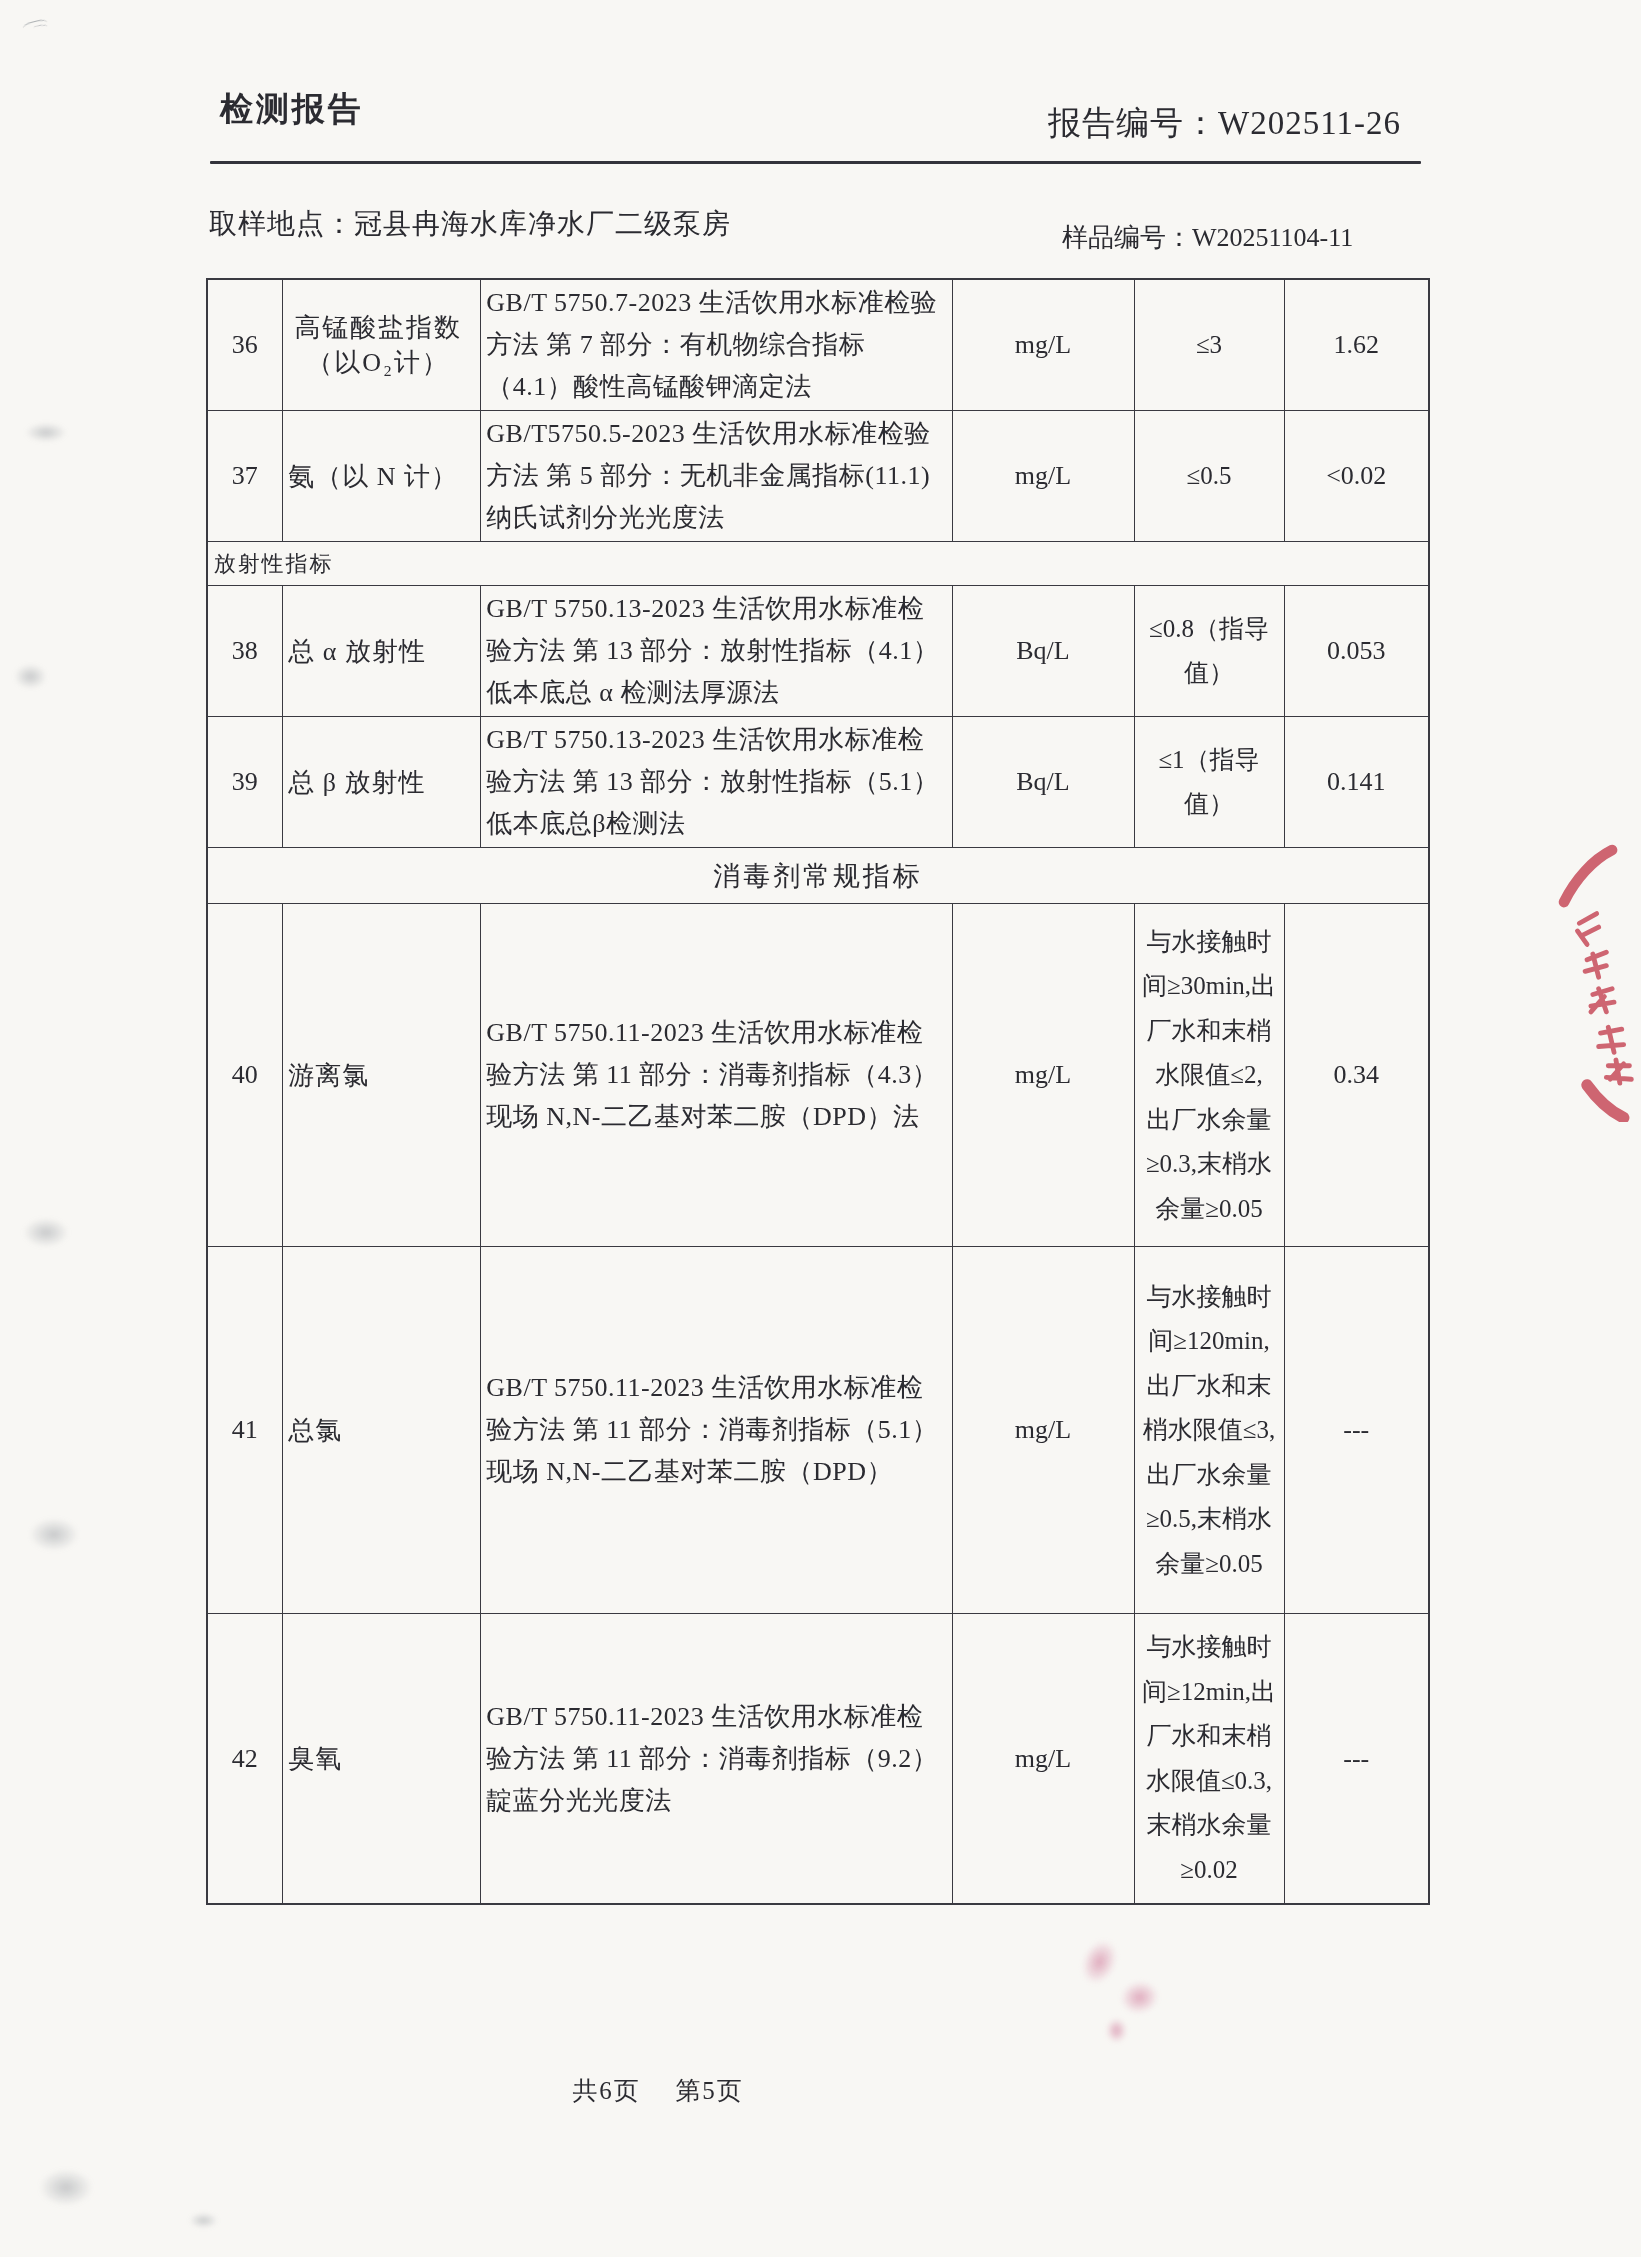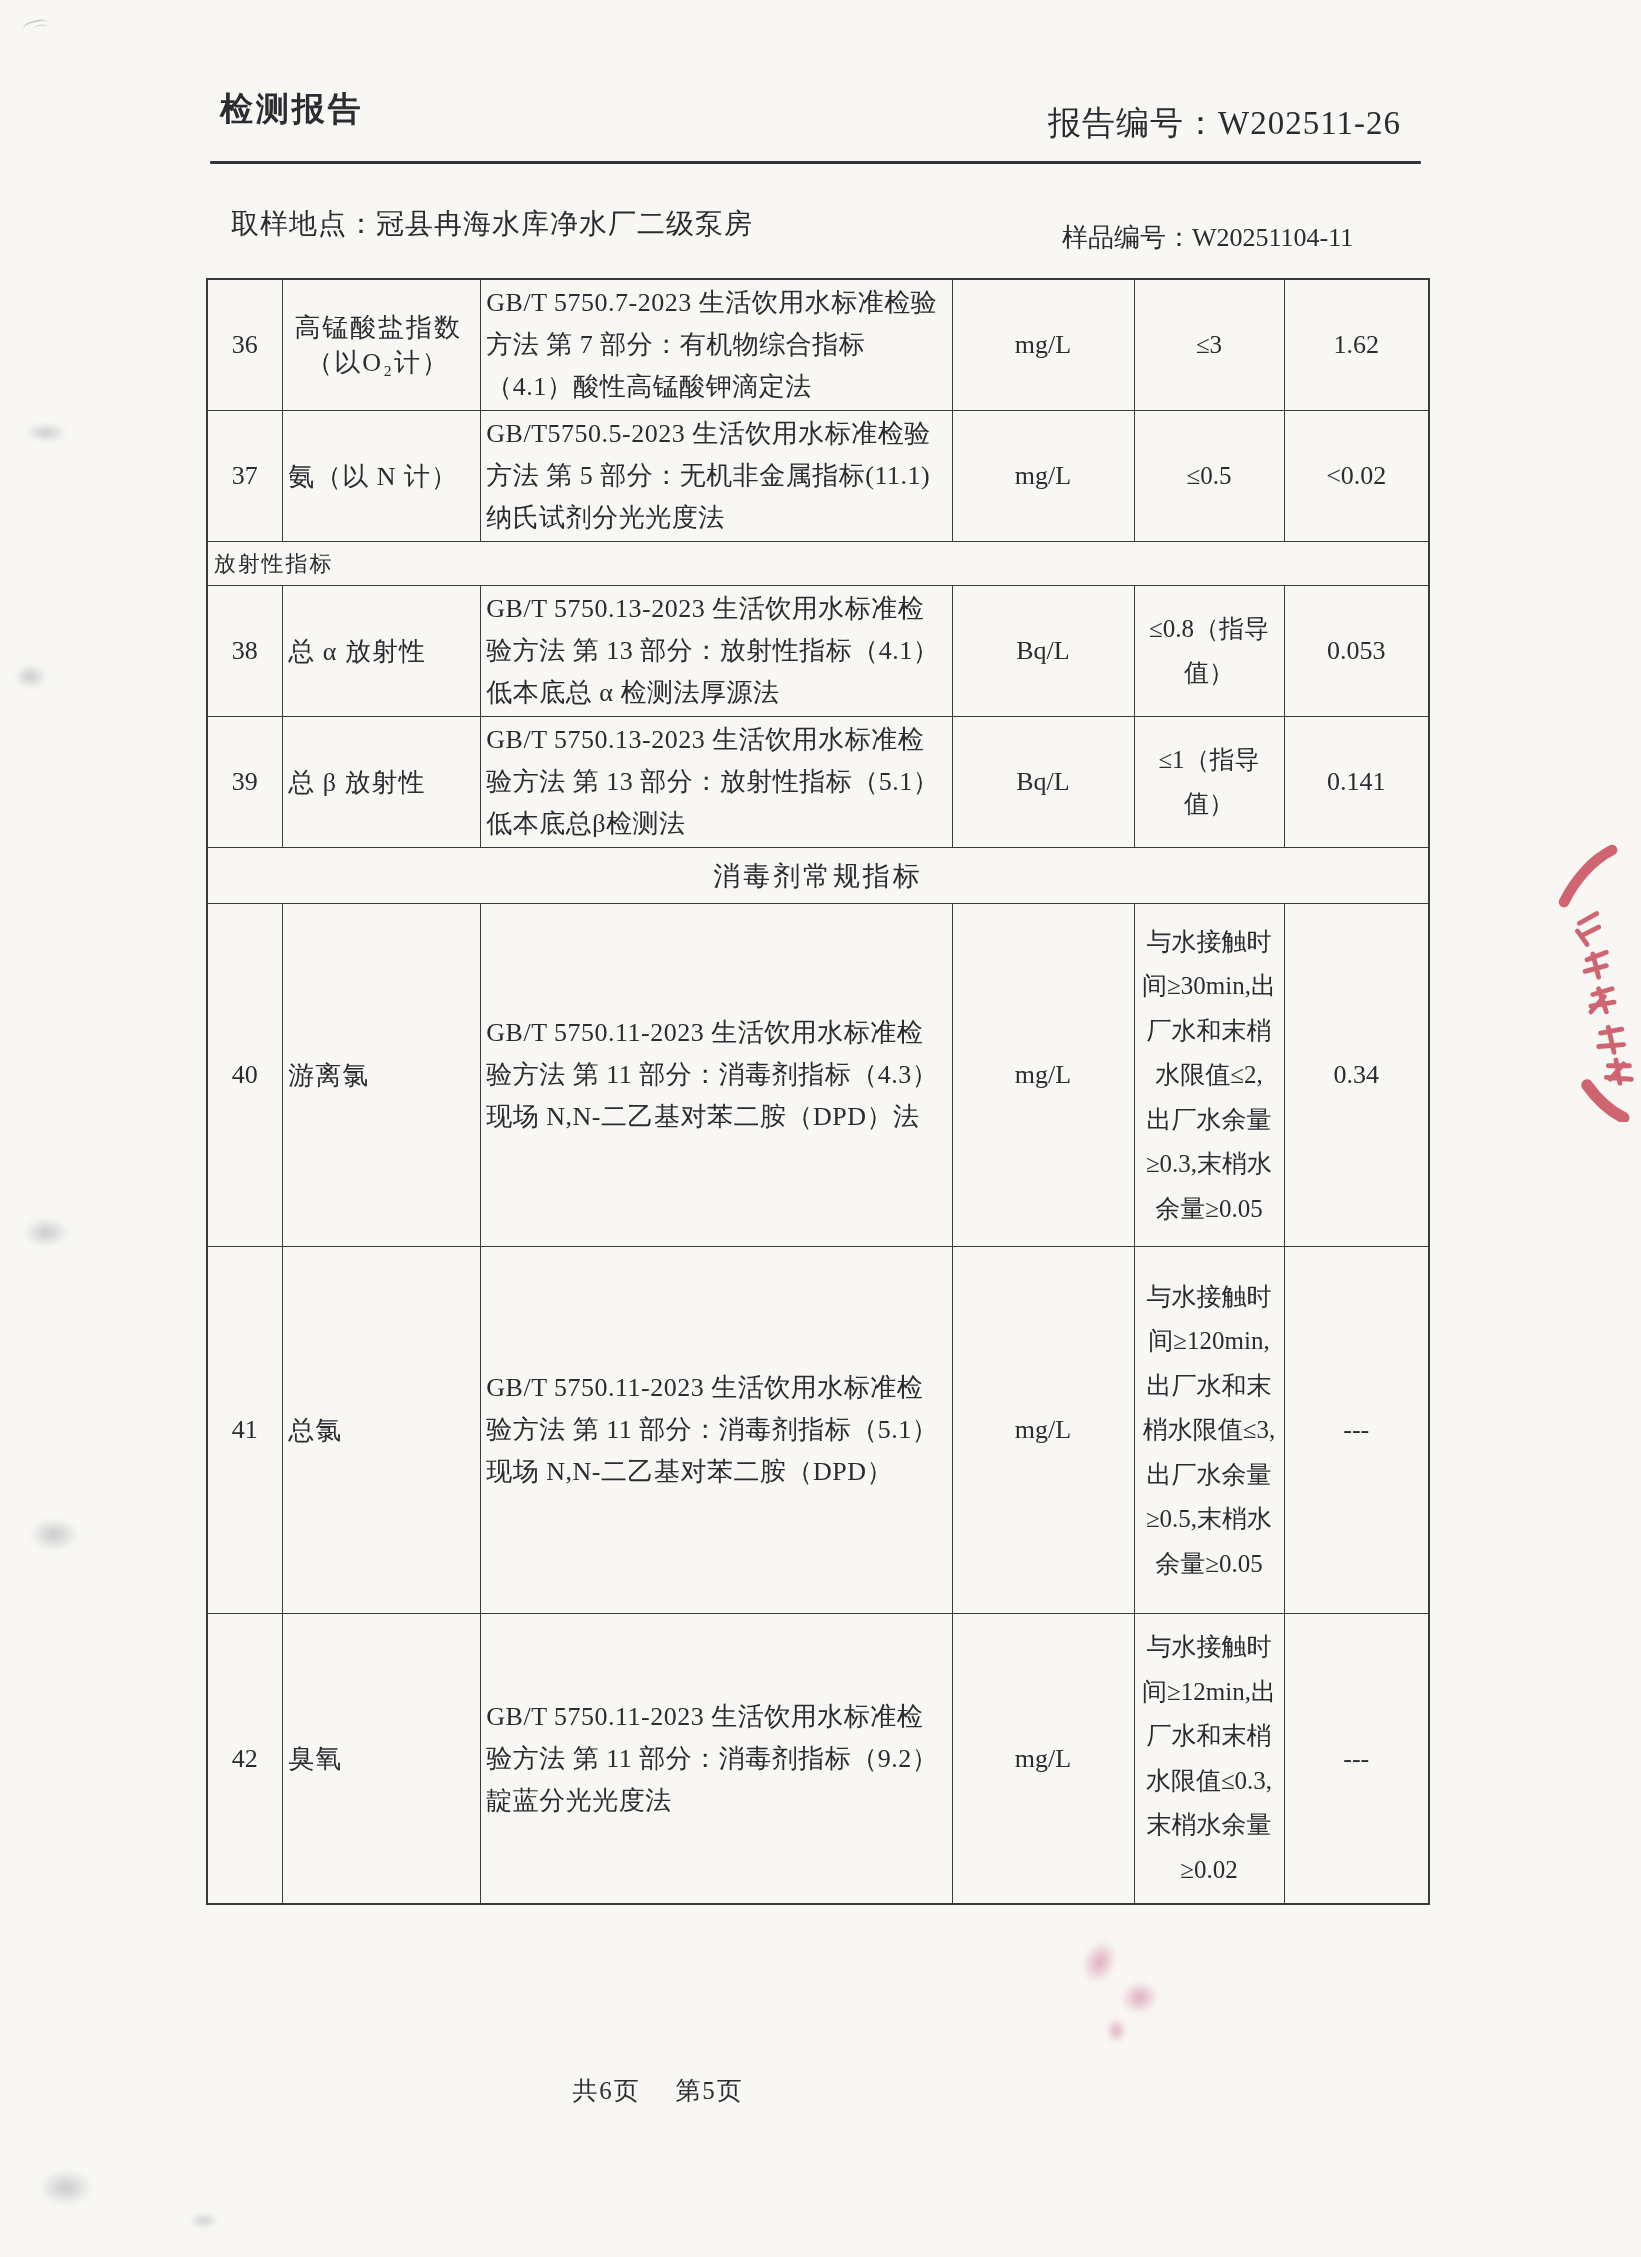--- a/index.html
+++ b/index.html
@@ -26,21 +26,21 @@
   }
   .report-no{
     left:1048px;top:101px;
     font-size:33px;letter-spacing:1px;white-space:nowrap;
   }
   .head-rule{
     left:210px;top:161px;width:1211px;height:2.9px;
     background:#33333b;border-radius:1px;
   }
   .sampling-line{
-    left:209px;top:205px;font-size:28px;letter-spacing:1px;white-space:nowrap;margin-left:22px;
+    left:209px;top:205px;font-size:28px;letter-spacing:1px;white-space:nowrap;
   }
   .sample-no{
     left:1062px;top:220px;font-size:26px;white-space:nowrap;
   }
 
   
   .tbl-wrap{left:206px;top:278px;}
   table.report{
     border-collapse:collapse;table-layout:fixed;
     width:1222px;

